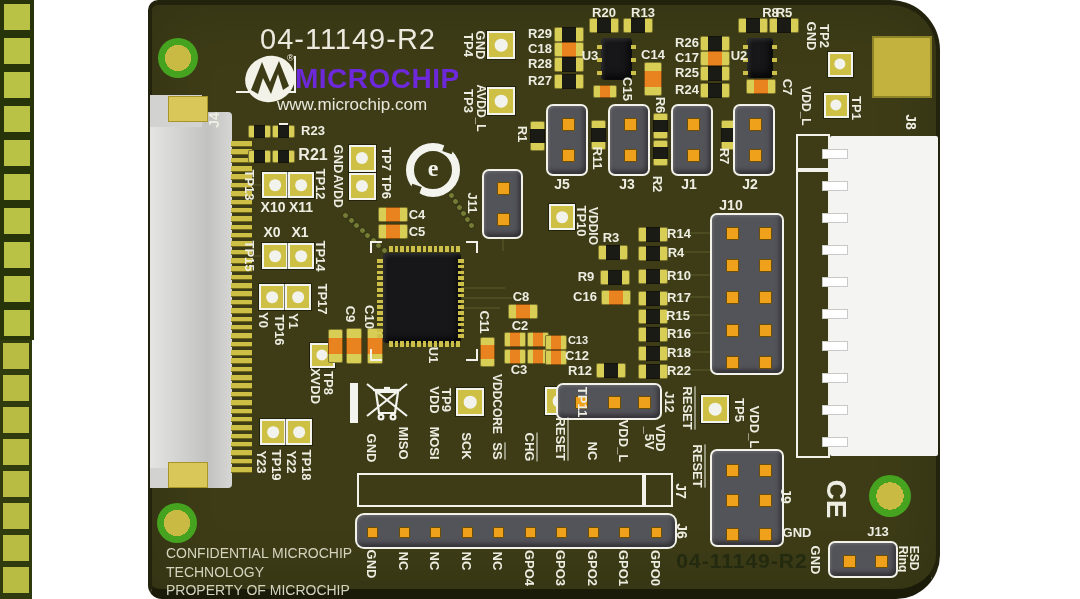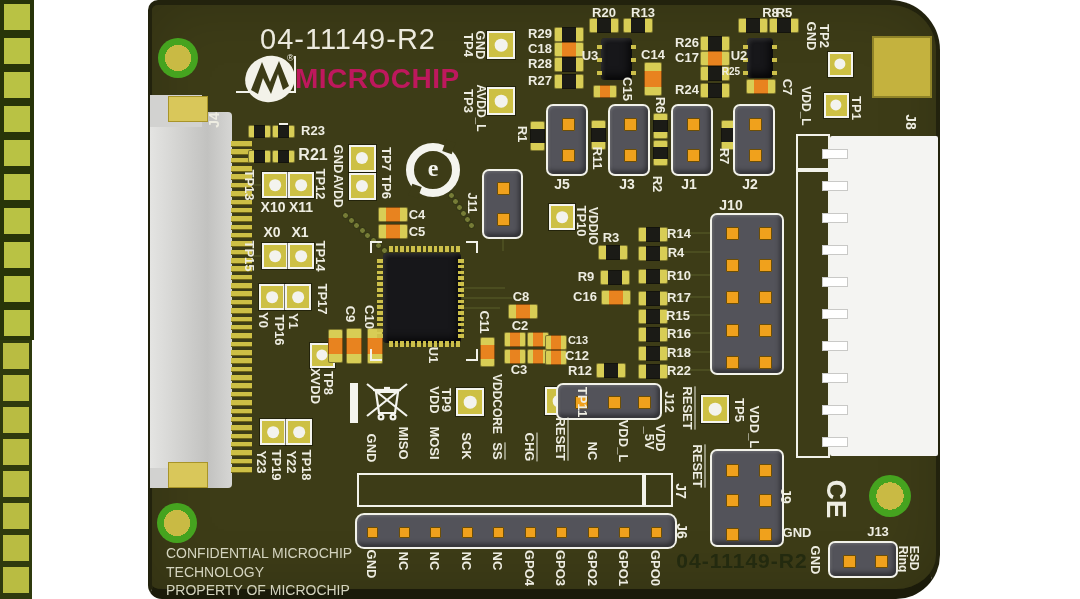--- a/index.html
+++ b/index.html
@@ -20,21 +20,21 @@
   .hdr{position:absolute;background:#53535a;border-radius:5px;
        box-shadow:0 0 0 2px #f2f2ea, inset 1px 1px 3px rgba(255,255,255,.18), inset -2px -3px 5px rgba(0,0,0,.45);}
   .hpad{position:absolute;background:#f0a11c;border:1px solid #6d4e05;border-radius:1px;}
   .obox{position:absolute;border:2px solid #f2f2ea;box-sizing:border-box;}
   .ic{position:absolute;background:#17171a;border-radius:4px;
       box-shadow:inset 2px 2px 4px rgba(255,255,255,.12), inset -3px -4px 8px rgba(0,0,0,.8);}
   .icpad{position:absolute;background:#cdc04a;}
   .mount{position:absolute;border-radius:50%;}
   .title{position:absolute;left:238px;top:23px;width:220px;text-align:center;font-size:29px;
          color:#eceade;letter-spacing:1px;}
-  .brandtext{position:absolute;left:295px;top:63px;font-size:28px;font-weight:800;color:#be185d;letter-spacing:.5px;}
+  .brandtext{position:absolute;left:295px;top:63px;font-size:28px;font-weight:800;color:#6d28d9;letter-spacing:.5px;}
   .brandreg{position:absolute;left:287px;top:53px;font-size:9px;color:#f3f2e9;}
   .url{position:absolute;left:264px;top:95px;width:176px;text-align:center;font-size:17px;color:#e9e8dc;}
   .copy{position:absolute;left:198px;top:496px;width:150px;text-align:center;font-size:16.5px;
         line-height:20px;color:#ecebdf;}
   .conf{position:absolute;left:166px;top:544px;font-size:14px;line-height:18.5px;color:#d4d4bf;font-weight:400;}
   .botpn{position:absolute;left:672px;top:549px;width:140px;text-align:center;font-size:21px;
          font-weight:700;color:#232a0f;letter-spacing:1px;}
   .recycle{position:absolute;left:406px;top:143px;width:54px;height:54px;border:8px solid #f4f4ee;
            border-radius:50%;box-sizing:border-box;}
   .recycle .gap1{position:absolute;left:30px;top:-10px;width:10px;height:12px;background:#3d3c17;transform:rotate(20deg);}
@@ -454,21 +454,21 @@
       <div class="lbl" style="left: 590px; top: 55px; font-size: 13px; transform: translate(-50%, -50%) rotate(0deg);">U3</div>
       <div class="lbl" style="left: 653px; top: 54px; font-size: 13px; transform: translate(-50%, -50%) rotate(0deg);">C14</div>
       <div class="lbl" style="left: 627px; top: 89px; font-size: 13px; transform: translate(-50%, -50%) rotate(90deg);">C15</div>
       <div class="lbl" style="left: 660px; top: 105px; font-size: 13px; transform: translate(-50%, -50%) rotate(90deg);">R6</div>
       <div class="lbl" style="left: 657px; top: 184px; font-size: 13px; transform: translate(-50%, -50%) rotate(90deg);">R2</div>
       <div class="lbl" style="left: 597px; top: 158px; font-size: 13px; transform: translate(-50%, -50%) rotate(90deg);">R11</div>
       <div class="lbl" style="left: 522px; top: 134px; font-size: 13px; transform: translate(-50%, -50%) rotate(90deg);">R1</div>
       <div class="lbl" style="left: 724px; top: 156px; font-size: 13px; transform: translate(-50%, -50%) rotate(90deg);">R7</div>
       <div class="lbl" style="left: 687px; top: 42px; font-size: 13px; transform: translate(-50%, -50%) rotate(0deg);">R26</div>
       <div class="lbl" style="left: 687px; top: 57px; font-size: 13px; transform: translate(-50%, -50%) rotate(0deg);">C17</div>
-      <div class="lbl" style="left: 687px; top: 72px; font-size: 10px; transform: translate(-50%, -50%) rotate(0deg); margin-left: 44px;">R25</div>
+      <div class="lbl" style="left: 687px; top: 72px; font-size: 13px; transform: translate(-50%, -50%) rotate(0deg);">R25</div>
       <div class="lbl" style="left: 687px; top: 89px; font-size: 13px; transform: translate(-50%, -50%) rotate(0deg);">R24</div>
       <div class="lbl" style="left: 739px; top: 55px; font-size: 13px; transform: translate(-50%, -50%) rotate(0deg);">U2</div>
       <div class="lbl" style="left: 750px; top: 12px; font-size: 13px; transform: translate(-50%, -50%) rotate(0deg); padding-left: 41px;">R8</div>
       <div class="lbl" style="left: 784px; top: 12px; font-size: 13px; transform: translate(-50%, -50%) rotate(0deg);">R5</div>
       <div class="lbl" style="left: 787px; top: 87px; font-size: 13px; transform: translate(-50%, -50%) rotate(90deg);">C7</div>
       <div class="lbl" style="left: 811px; top: 36px; font-size: 13px; transform: translate(-50%, -50%) rotate(90deg);">GND</div>
       <div class="lbl" style="left: 824px; top: 36px; font-size: 13px; transform: translate(-50%, -50%) rotate(90deg);">TP2</div>
       <div class="lbl" style="left: 806px; top: 106px; font-size: 12px; transform: translate(-50%, -50%) rotate(90deg);">VDD_L</div>
       <div class="lbl" style="left: 856px; top: 108px; font-size: 13px; transform: translate(-50%, -50%) rotate(90deg);">TP1</div>
       <div class="lbl" style="left: 911px; top: 122px; font-size: 14px; transform: translate(-50%, -50%) rotate(90deg);">J8</div>
@@ -585,20 +585,21 @@
   </svg>
 
   <svg class="logo" width="54" height="52" viewBox="0 0 54 52">
     <ellipse cx="27" cy="27" rx="25" ry="23" fill="#f3f2e9" transform="rotate(-18 27 27)"></ellipse>
     <polygon fill="#3d3c17" points="8,38 19,10 27,30 36,9 46,34 40,38 35,22 28,42 20,26 15,42"></polygon>
   </svg>
 
   <div class="title">04-11149-R2</div>
   <div class="brandreg">®</div>
   <div class="brandtext">MICROCHIP</div>
+  <div class="url">www.microchip.com</div>
 
 
   <div class="conf">
     <div>CONFIDENTIAL MICROCHIP</div>
     <div>TECHNOLOGY</div>
     <div>PROPERTY OF MICROCHIP</div>
   </div>
 
   <div class="botpn">04-11149-R2</div>
 </div>

